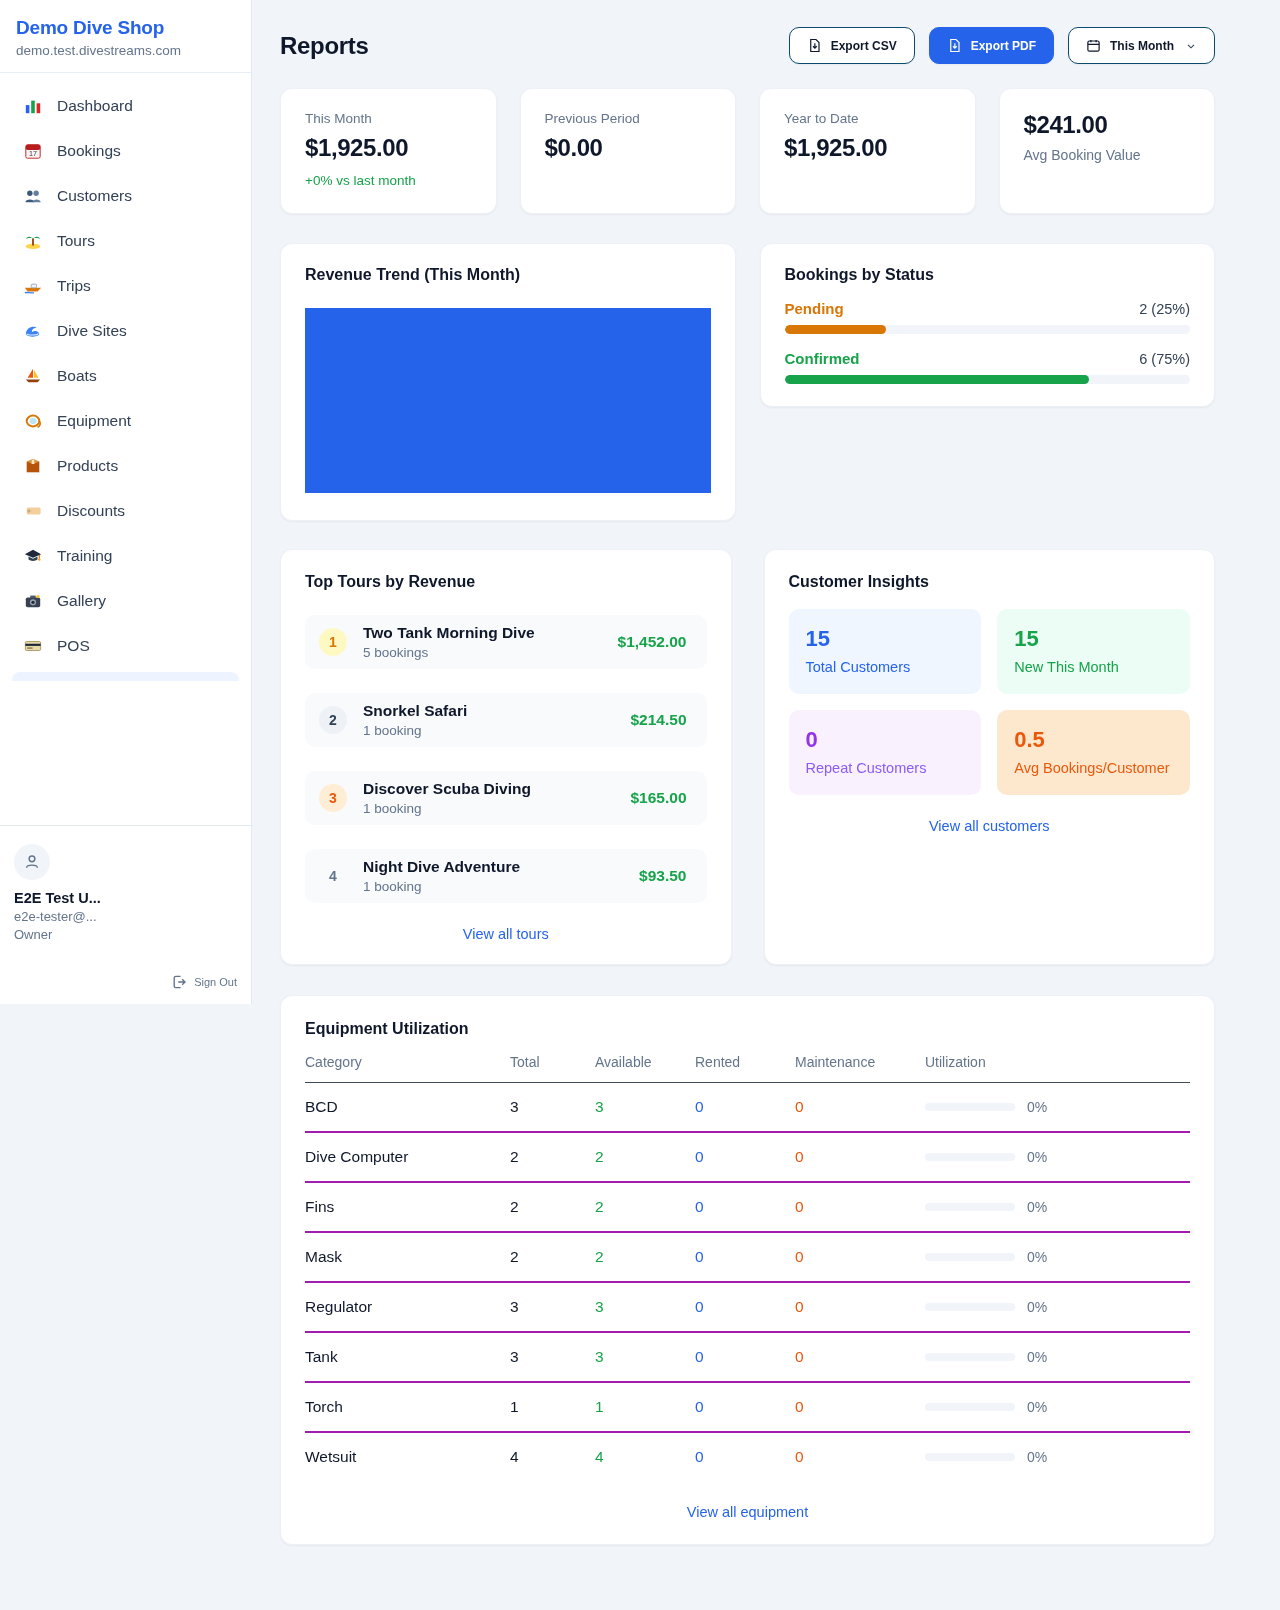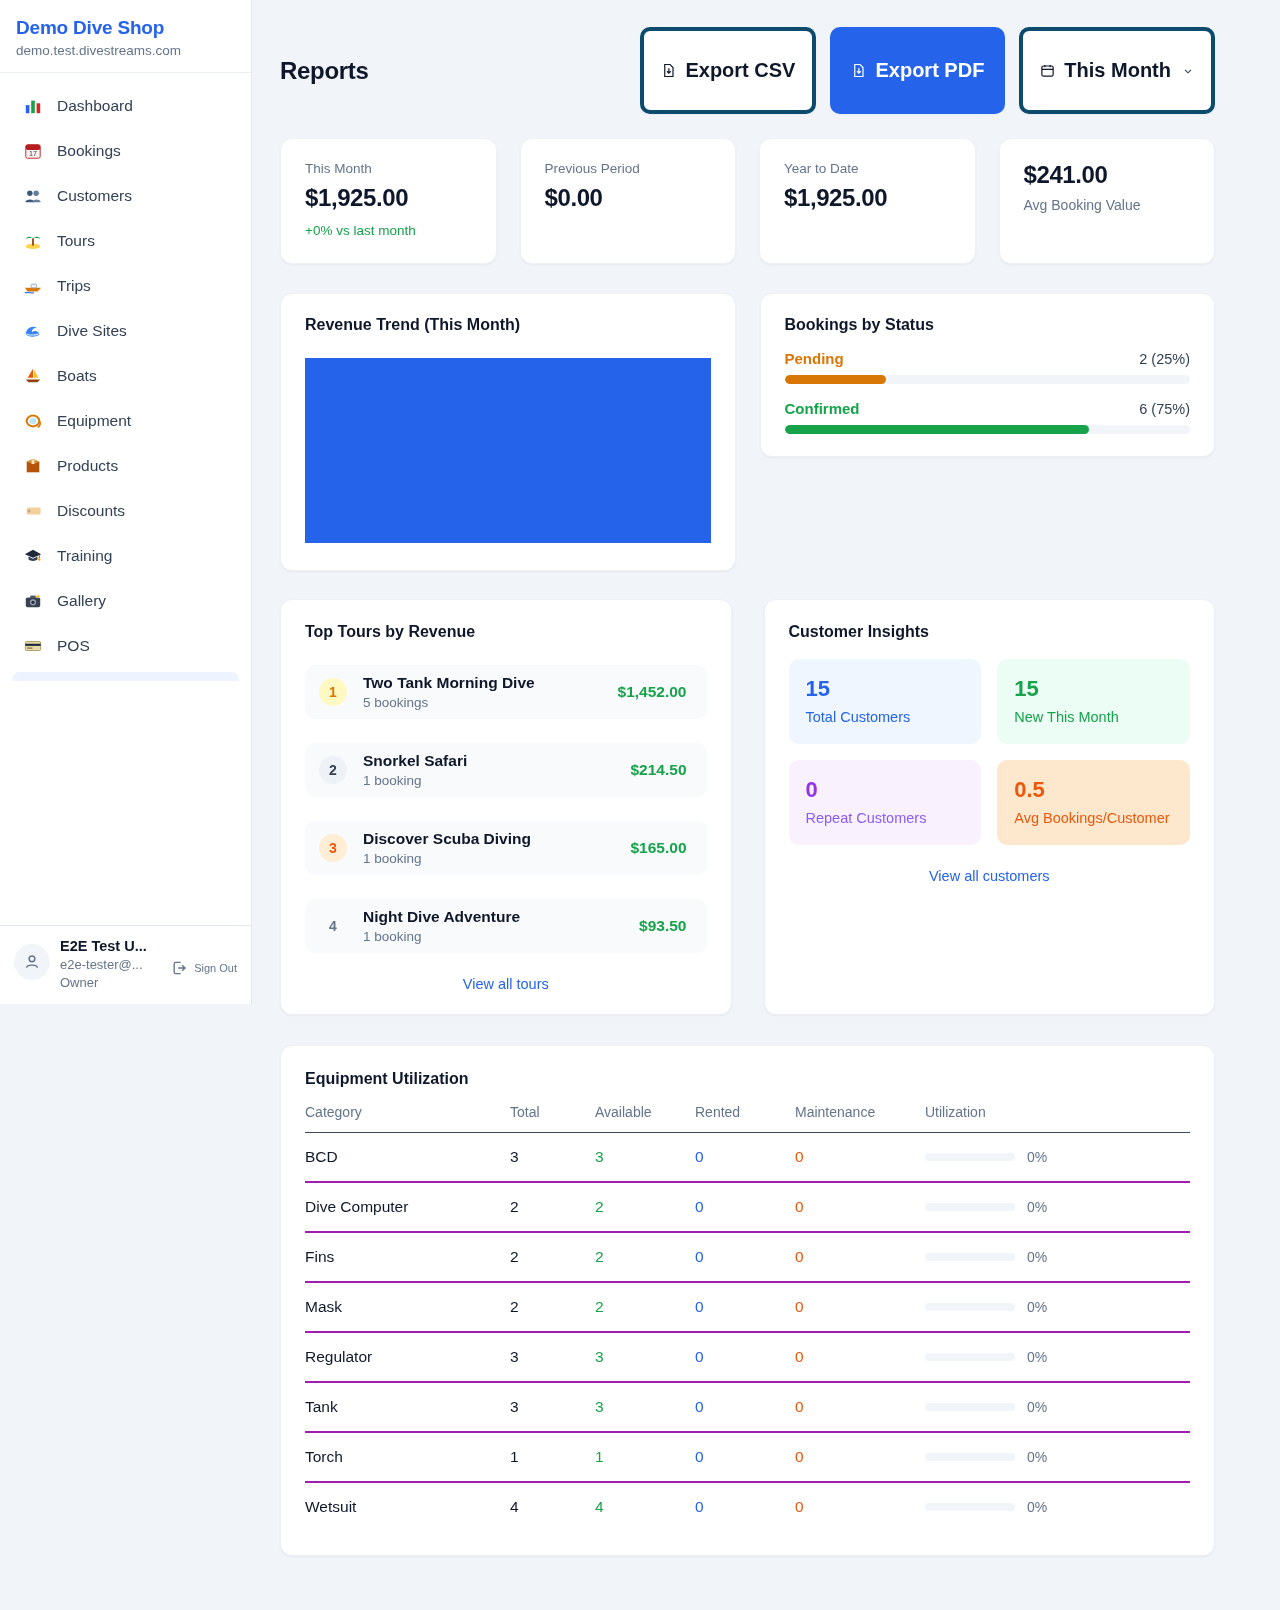--- a/index.html
+++ b/index.html
@@ -26,21 +26,21 @@
     display:flex; align-items:center; gap:13px;
     padding:9px 12px; border-radius:8px;
     color:#334155; font-size:15.5px; cursor:pointer;
     margin-bottom:7px;
   }
   .nav-ico { width:20px; height:20px; display:inline-flex; align-items:center; flex:0 0 20px; }
   .nav-peek { height:9px; background:#eef4ff; border-radius:8px 8px 0 0; margin:0 0 0 0; }
   .sidebar-footer {
     position:absolute; bottom:0; left:0; right:0;
     border-top:1px solid #e2e8f0; background:#fff;
-    padding:12px 14px 14px; display:flex; align-items:flex-start; gap:10px;
+    padding:12px 14px 14px; display:flex; align-items:flex-start; gap:10px;flex-direction:column;
   }
   .avatar {
     width:36px; height:36px; border-radius:50%;
     background:#f1f5f9; display:flex; align-items:center; justify-content:center;
     color:#64748b; flex:0 0 36px; margin-top:6px;
   }
   .user-info { min-width:0; }
   .user-name { font-size:14.5px; font-weight:bold; color:#0f172a; white-space:nowrap; }
   .user-email { font-size:13px; color:#64748b; margin-top:3px; white-space:nowrap; }
   .user-role { font-size:13px; color:#64748b; margin-top:3px; }
@@ -48,23 +48,23 @@
     margin-left:auto; display:flex; align-items:center; gap:7px;
     color:#64748b; font-size:11px; cursor:pointer; margin-top:22px; white-space:nowrap;
   }
   
   .main { position:absolute; left:252px; top:0; width:1028px; padding:27px 65px 75px 28px; }
   .page-header { display:flex; align-items:center; justify-content:space-between; margin-bottom:24px; }
   .page-title { font-size:24px; font-weight:bold; letter-spacing:-0.3px; }
   .header-actions { display:flex; gap:14px; }
   .btn {
     display:inline-flex; align-items:center; gap:9px;
-    padding:28px 17px; border-radius:10px;
-    background:#fff; border:4px solid #0c4a6e;
-    font-size:20px; font-weight:bold; color:#0f172a; cursor:pointer;
+    padding:10px 17px; border-radius:10px;
+    background:#fff; border:1px solid #0c4a6e;
+    font-size:12px; font-weight:bold; color:#0f172a; cursor:pointer;
     box-shadow:0 1px 2px rgba(15,23,42,.04);
   }
   .btn-primary { background:#2563eb; border-color:#2563eb; color:#fff; }
   .chev { margin-left:2px; }
   
   .card {
     background:#fff; border-radius:12px; border:1px solid #edf1f6;
     box-shadow:0 1px 2px rgba(15,23,42,.05);
   }
   .card-title { font-size:16px; font-weight:bold; color:#0f172a; }
@@ -551,15 +551,16 @@
       <span class="c-center v-total">4</span>
       <span class="c-center v-avail">4</span>
       <span class="c-center v-rent">0</span>
       <span class="c-center v-maint">0</span>
       <span class="util-cell">
           <span class="util-bar"></span>
           <span class="util-pct">0%</span>
         </span>
     </div>
 
+    <a class="link">View all equipment</a>
   </div>
 
 </main>
 
 </body></html>

